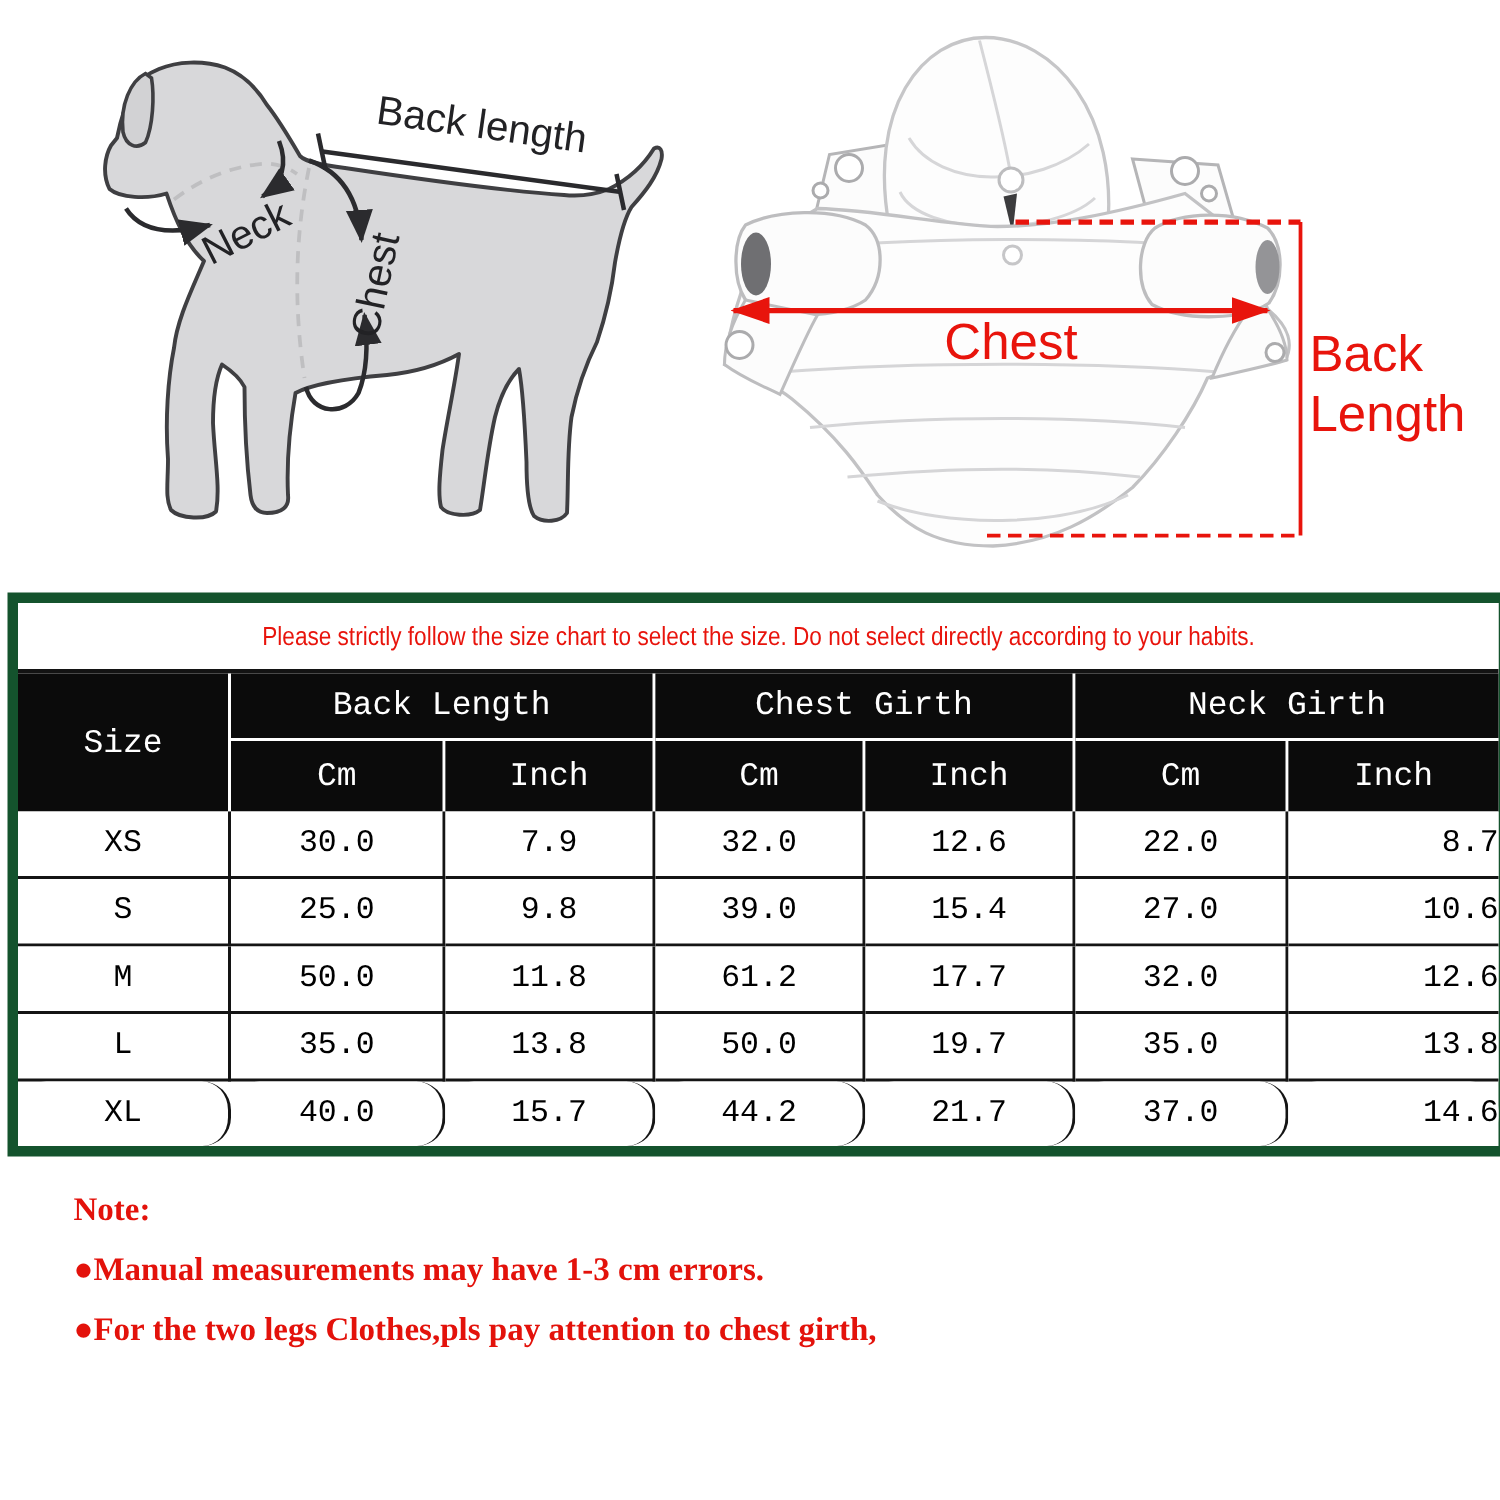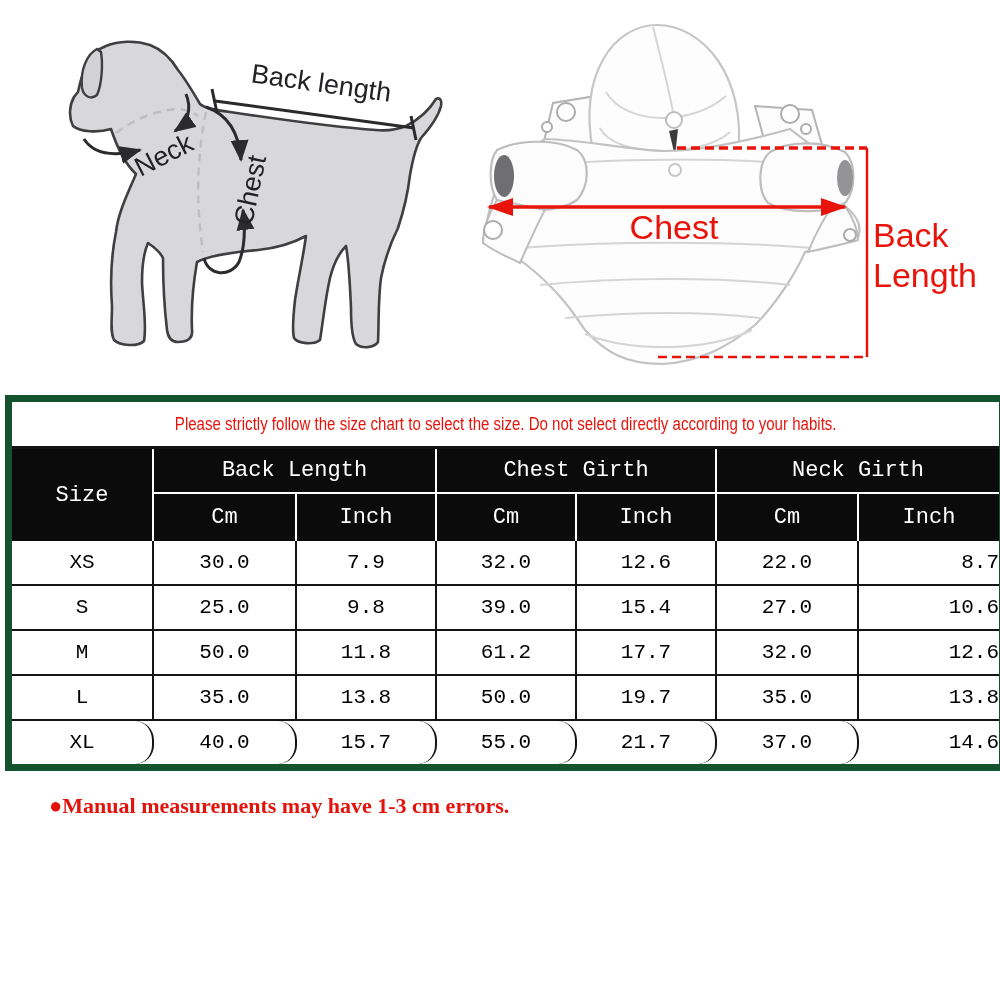--- a/index.html
+++ b/index.html
@@ -266,25 +266,27 @@
         <td class="d-cell">13.8</td>
         <td class="d-cell">50.0</td>
         <td class="d-cell">19.7</td>
         <td class="d-cell">35.0</td>
         <td class="d-cell last">13.8</td>
       </tr>
       <tr class="last-row">
         <td class="d-cell">XL</td>
         <td class="d-cell">40.0</td>
         <td class="d-cell">15.7</td>
-        <td class="d-cell">55.0</td>
+        <td class="d-cell">44.2</td>
         <td class="d-cell">21.7</td>
         <td class="d-cell">37.0</td>
         <td class="d-cell last">14.6</td>
       </tr>
     </tbody>
   </table>
 
   <div class="notes">
+    <div class="line">Note:</div>
     <div class="line">●Manual measurements may have 1-3 cm errors.</div>
+    <div class="line">●For the two legs Clothes,pls pay attention to chest girth,</div>
   </div>
 
 </div>
 
 </body></html>

